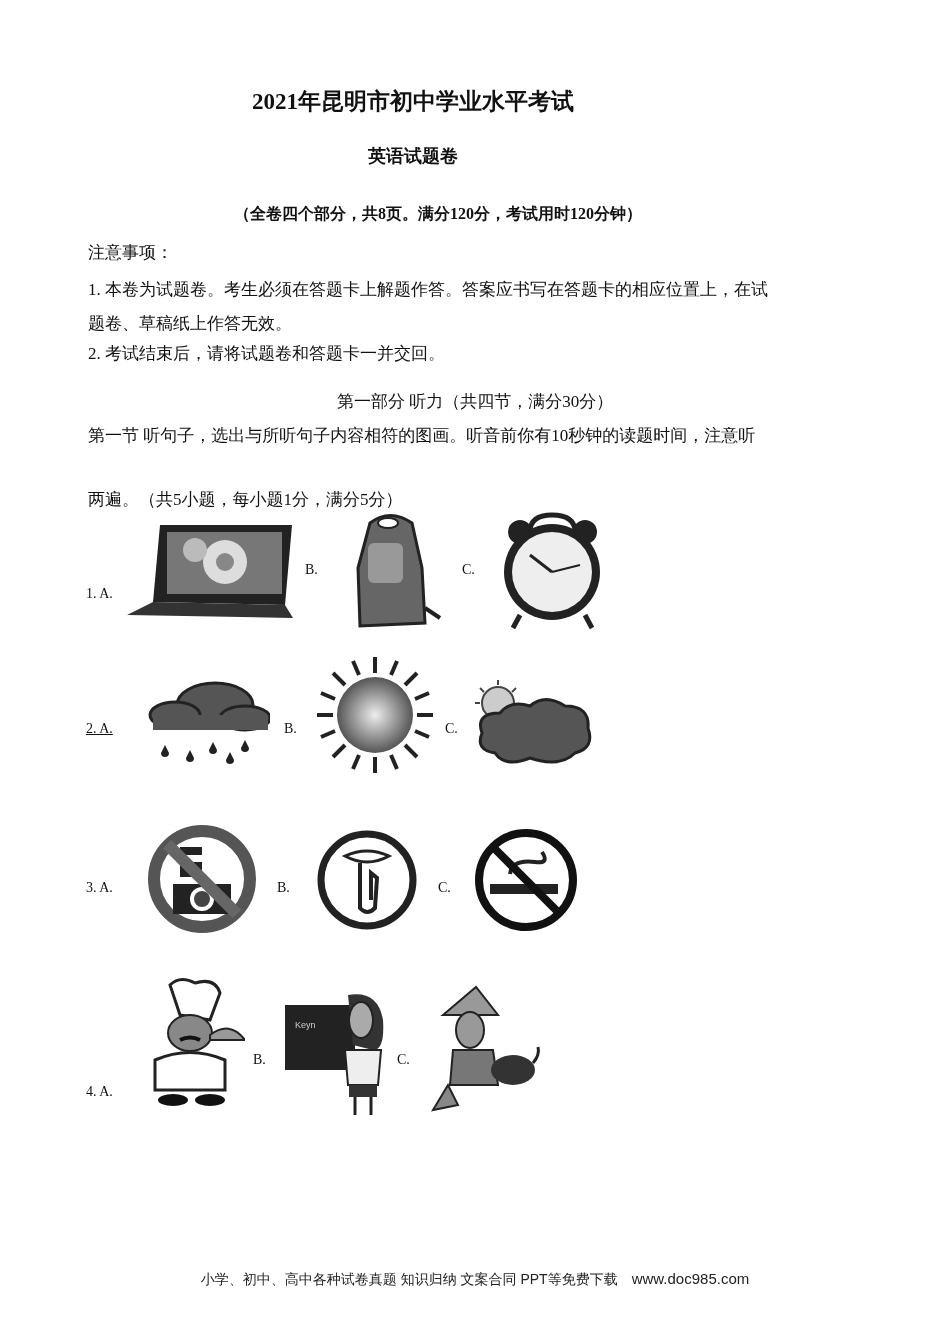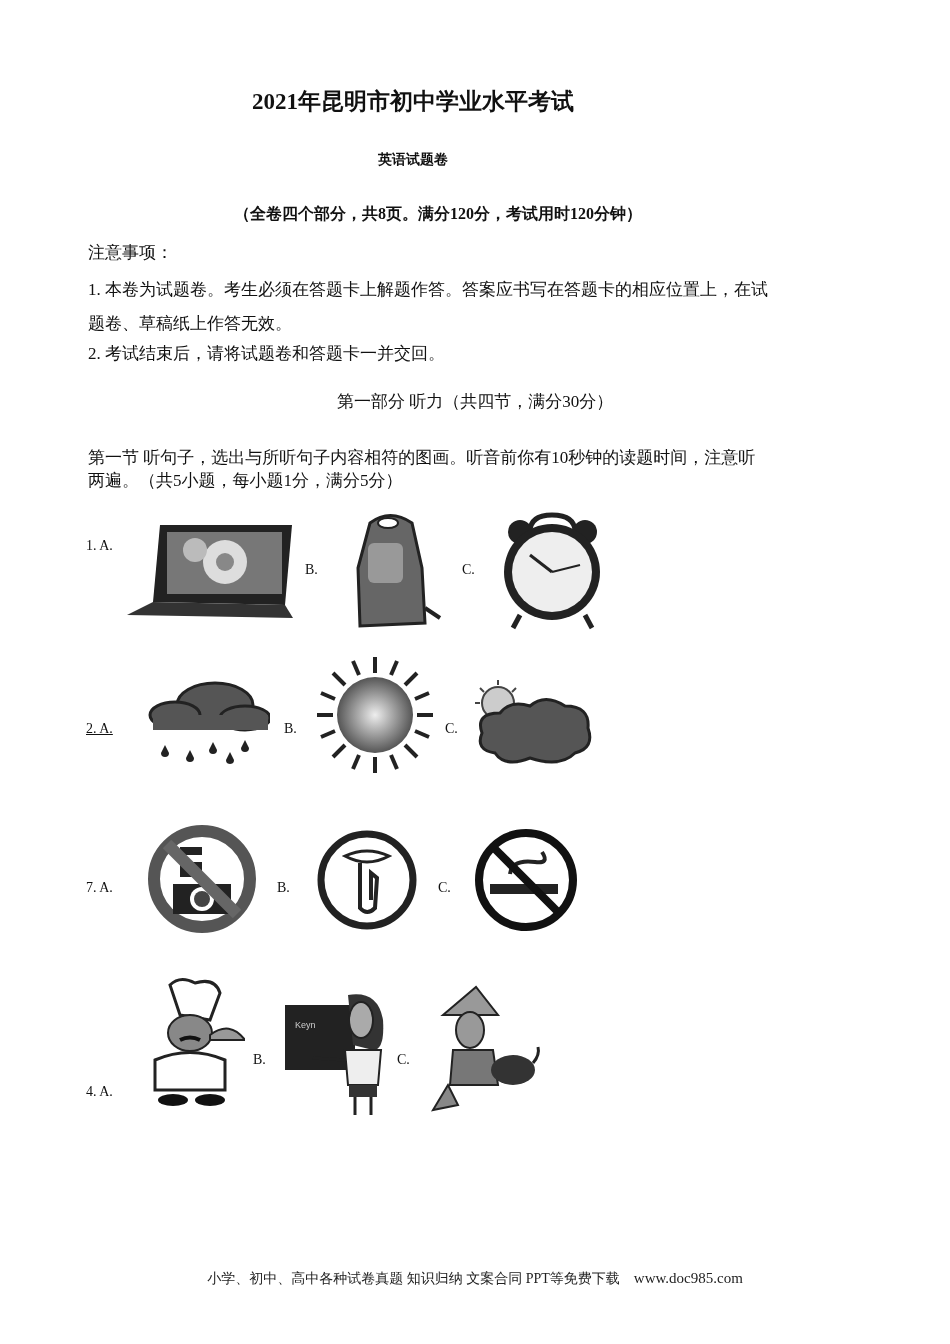--- a/index.html
+++ b/index.html
@@ -1,45 +1,45 @@
 <!DOCTYPE html>
 <html><head>
   <meta charset="utf-8">
   <style>
     html, body { margin: 0; padding: 0; background: #ffffff; }
     body { width: 950px; height: 1344px; position: relative; overflow: hidden; color: #111; font-family: "Liberation Serif", "DejaVu Serif", serif; }
     .abs { position: absolute; }
     .title { left: 0; width: 826px; text-align: center; font-weight: bold; font-size: 23px; }
     .t1 { top: 86px; }
-    .t2 { top: 151px; font-size: 14px; }
+    .t2 { top: 144px; font-size: 18px; }
     .info { top: 204px; left: 0; width: 876px; text-align: center; font-weight: bold; font-size: 16px; }
     .para { left: 88px; font-size: 17px; line-height: 20px; white-space: nowrap; }
     .section-head { left: 0; width: 950px; text-align: center; font-size: 17px; }
     .qlabel { font-size: 14px; font-family: "Liberation Serif", serif; }
     .pic { position: absolute; }
-    .footer { top: 1270px; left: 0; width: 950px; text-align: center; font-family: Liberation Serif, serif; font-size: 14px; color: #222; }
+    .footer { top: 1270px; left: 0; width: 950px; text-align: center; font-family: Liberation Sans, sans-serif; font-size: 14px; color: #222; }
     .footer .url { font-size: 15px; margin-left: 14px; }
   </style>
 </head>
 <body>
 
 <div class="abs title t1">2021年昆明市初中学业水平考试</div>
 <div class="abs title t2">英语试题卷</div>
 <div class="abs info">（全卷四个部分，共8页。满分120分，考试用时120分钟）</div>
 
 <div class="abs para" style="top:243px;">注意事项：</div>
 <div class="abs para" style="top:280px; font-weight:normal;">1. 本卷为试题卷。考生必须在答题卡上解题作答。答案应书写在答题卡的相应位置上，在试</div>
 <div class="abs para" style="top:314px;">题卷、草稿纸上作答无效。</div>
 <div class="abs para" style="top:344px;">2. 考试结束后，请将试题卷和答题卡一并交回。</div>
 
 <div class="abs section-head" style="top:390px;text-align:center;">第一部分 听力（共四节，满分30分）</div>
-<div class="abs para" style="top:448px;text-align:center;">第一节 听句子，选出与所听句子内容相符的图画。听音前你有10秒钟的读题时间，注意听</div>
-<div class="abs para" style="top:471px;">两遍。（共5小题，每小题1分，满分5分）</div>
+<div class="abs para" style="top:426px;text-align:center;">第一节 听句子，选出与所听句子内容相符的图画。听音前你有10秒钟的读题时间，注意听</div>
+<div class="abs para" style="top:490px;">两遍。（共5小题，每小题1分，满分5分）</div>
 
-<div class="abs qlabel" style="left:86px; top:538px;">1. A.</div>
+<div class="abs qlabel" style="left:86px; top:586px;">1. A.</div>
 <svg class="pic" style="left:125px; top:520px;" width="170" height="105">
   <polygon points="35,5 167,5 160,85 28,82" fill="#222"></polygon>
   <rect x="42" y="12" width="115" height="62" fill="#777"></rect>
   <circle cx="100" cy="42" r="22" fill="#ddd"></circle>
   <circle cx="100" cy="42" r="9" fill="#888"></circle>
   <circle cx="70" cy="30" r="12" fill="#bbb"></circle>
   <polygon points="28,82 160,85 168,98 2,95" fill="#333"></polygon>
 </svg>
 <div class="abs qlabel" style="left:305px; top:562px;">B.</div>
 <svg class="pic" style="left:340px; top:508px;" width="105" height="125">
@@ -108,21 +108,21 @@
   <circle cx="28" cy="25" r="16" fill="#ccc" stroke="#444" stroke-width="2"></circle>
   <g stroke="#444" stroke-width="2">
       <line x1="28" y1="2" x2="28" y2="7"></line>
       <line x1="10" y1="10" x2="14" y2="14"></line>
       <line x1="46" y1="10" x2="42" y2="14"></line>
       <line x1="5" y1="25" x2="10" y2="25"></line>
     </g>
   <path d="M12,55 Q5,35 30,35 Q40,22 60,28 Q75,15 95,28 Q120,28 118,50 Q125,70 105,75 Q90,90 60,80 Q35,90 25,75 Q5,72 12,55 Z" fill="#555" stroke="#222" stroke-width="3"></path>
 </svg>
 
-<div class="abs qlabel" style="left:86px; top:880px;">7. A.</div>
+<div class="abs qlabel" style="left:86px; top:880px;">3. A.</div>
 <svg class="pic" style="left:145px; top:822px;" width="115" height="115">
   <circle cx="57" cy="57" r="48" fill="#fff" stroke="#555" stroke-width="12"></circle>
   <rect x="35" y="25" width="22" height="8" fill="#222"></rect>
   <rect x="35" y="40" width="22" height="15" fill="#222"></rect>
   <rect x="28" y="62" width="58" height="30" fill="#222"></rect>
   <circle cx="57" cy="77" r="12" fill="#fff"></circle>
   <circle cx="57" cy="77" r="8" fill="#444"></circle>
   <line x1="22" y1="22" x2="92" y2="92" stroke="#666" stroke-width="12"></line>
 </svg>
 <div class="abs qlabel" style="left:277px; top:880px;">B.</div>

